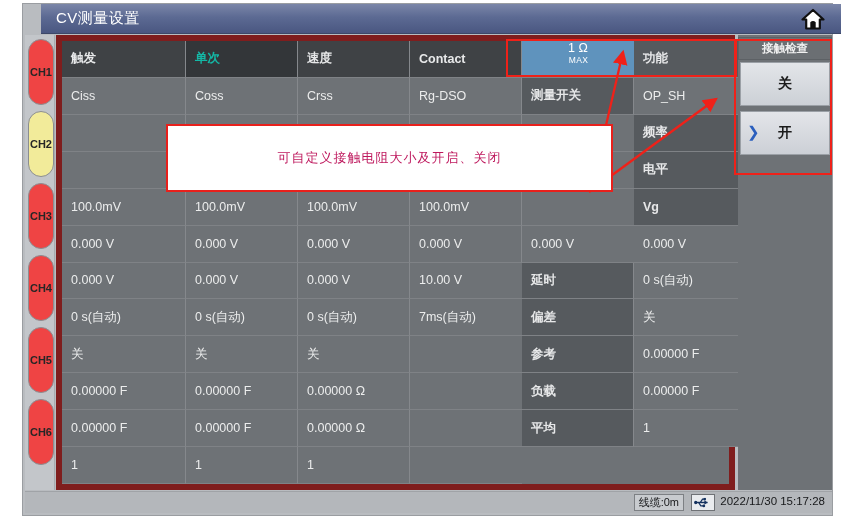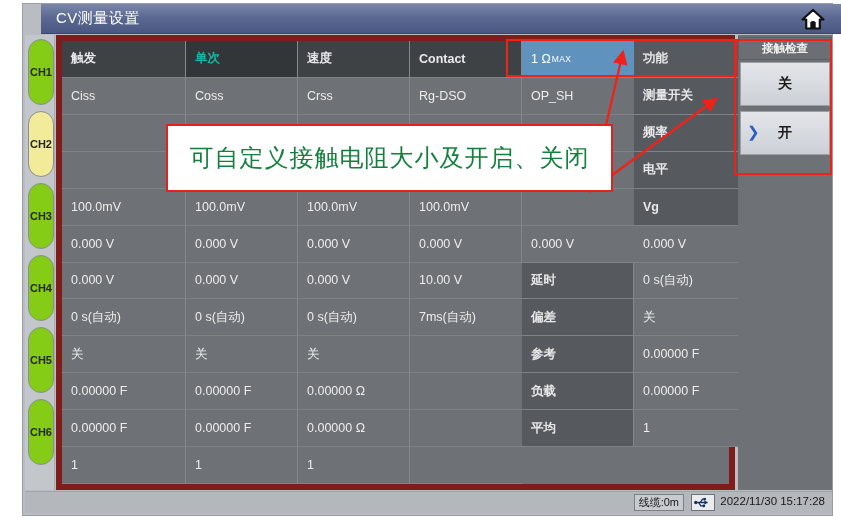--- a/index.html
+++ b/index.html
@@ -54,21 +54,21 @@
     width: 30px; height: 455px;
     background: #c3c6ca;
     border-right: 1px solid #a8abaf;
   }
   .ch-btn {
     position: absolute;
     left: 3px;
     width: 26px; height: 66px;
     border: 1px solid #8b8e92;
     border-radius: 13px;
-    background: #84cc16;
+    background: #ef4444;
     color: #262626;
     font-size: 11px;
     font-weight: bold;
     display: flex;
     align-items: center;
     justify-content: center;
     cursor: pointer;
   }
   .ch-btn.active {
     background: #f2eb9a;
@@ -94,21 +94,21 @@
     align-items: center;
     font-size: 12.5px;
     color: #e8e9ea;
     overflow: hidden;
     white-space: nowrap;
   }
   .cell.hdr { background: #3f4245; color: #e8e9ea; font-weight: bold; }
   .cell.hdr-alt { background: #333639; color: #14b8a6; font-weight: bold; }
   .cell.lbl { background: #565a5e; font-weight: bold; color: #e6e7e8; }
   .cell.val { background: #6e7276; color: #eceded; }
-  .cell.sel { background: #5f93bd; color: #ffffff; font-weight: normal; }
+  .cell.sel { background: #5f93bd; color: #ffffff; font-weight: normal; flex-direction: column; }
   .cell .sub { font-size: 8.5px; vertical-align: sub; margin-left: 1px; letter-spacing: .3px; }
   .cell.lastcol { border-right: none; }
 
   
   .side {
     position: absolute;
     left: 715px; top: 31px;
     width: 94px; height: 455px;
     background: #6e7276;
   }
@@ -185,22 +185,22 @@
     left: 143px; top: 120px;
     width: 447px; height: 68px;
     background: #ffffff;
     border: 2px solid #e8201c;
     display: flex;
     align-items: center;
     justify-content: center;
     z-index: 40;
   }
   .callout span {
-    font-size: 24px;
-    color: #15803d;
+    font-size: 13px;
+    color: #be185d;
     letter-spacing: 1px;
   }
   .hl-box {
     position: absolute;
     border: 2.5px solid #ef2119;
     z-index: 35;
     pointer-events: none;
   }
   #hl-contact { left: 483px; top: 35px; width: 231px; height: 38px; }
   #hl-side    { left: 711px; top: 35px; width: 98px; height: 136px; }
@@ -246,22 +246,22 @@
       <div class="cell sel lastcol">
         <span>1 Ω</span>
           <span class="sub">MAX</span>
       </div>
 
     <div class="cell lbl">功能</div>
         <div class="cell val">Ciss</div>
         <div class="cell val">Coss</div>
         <div class="cell val">Crss</div>
         <div class="cell val">Rg-DSO</div>
+        <div class="cell lbl">测量开关</div>
         <div class="cell val lastcol">OP_SH</div>
-        <div class="cell lbl">测量开关</div>
         <div class="cell val"></div>
         <div class="cell val"></div>
         <div class="cell val"></div>
         <div class="cell val"></div>
         <div class="cell val lastcol">开</div>
         <div class="cell lbl">频率</div>
         <div class="cell val"></div>
         <div class="cell val"></div>
         <div class="cell val"></div>
         <div class="cell val"></div>

